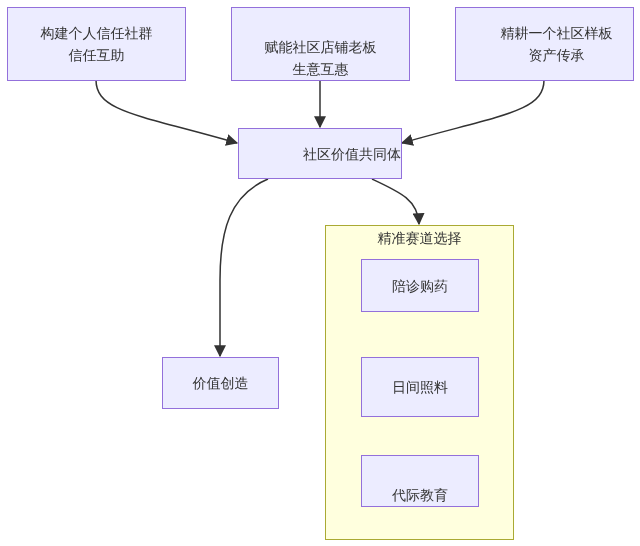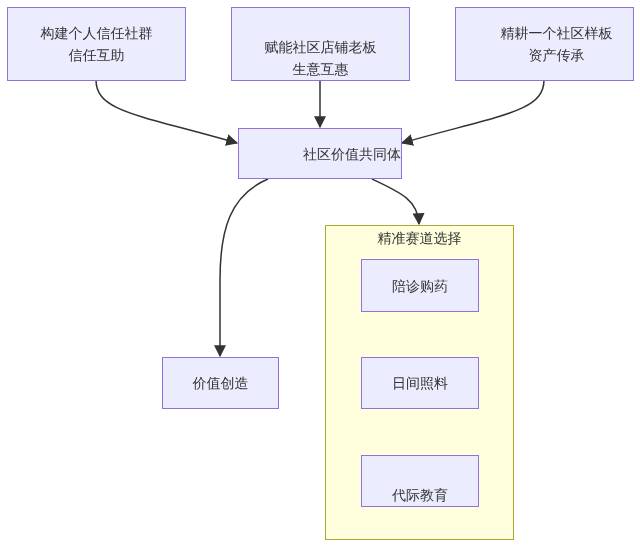--- a/index.html
+++ b/index.html
@@ -59,19 +59,19 @@
 </div>
 
 <div class="cluster" style="left:325px;top:225px;width:189px;height:315px;">
   <div class="cluster-title">精准赛道选择</div>
 </div>
 
 <div class="node" style="left:361px;top:259px;width:118px;height:53px;">
   <span>陪诊购药</span>
 </div>
 
-<div class="node" style="left:361px;top:357px;width:118px;height:52px;">
+<div class="node" style="left:361px;top:357px;width:118px;height:60px;">
   <span>日间照料</span>
 </div>
 
 <div class="node" style="left:361px;top:455px;width:118px;height:52px;align-items:flex-end;">
   <span>代际教育</span>
 </div>
 
 </body></html>

